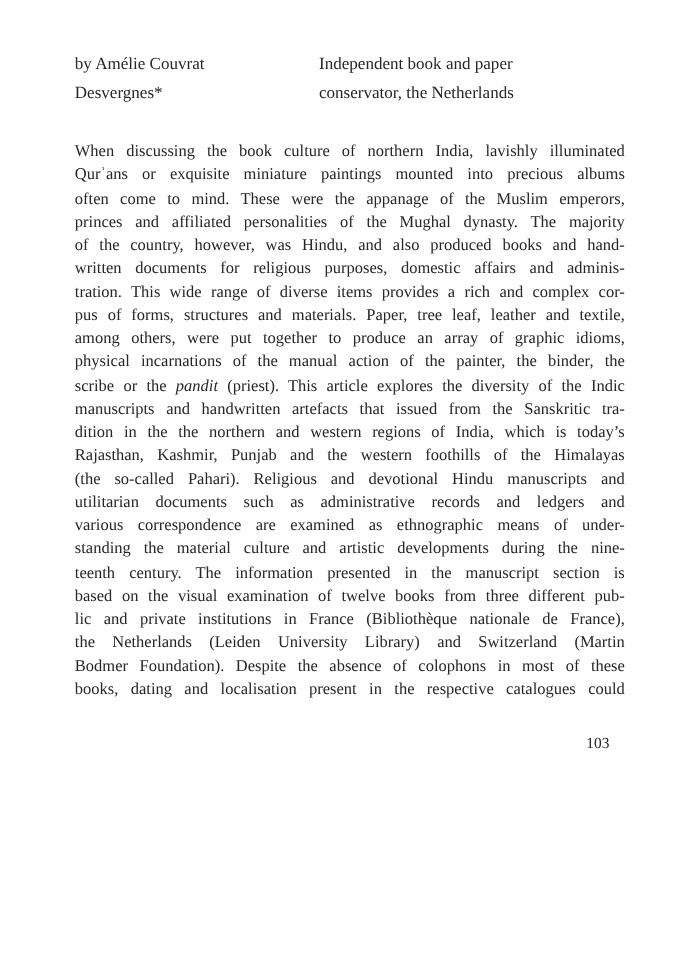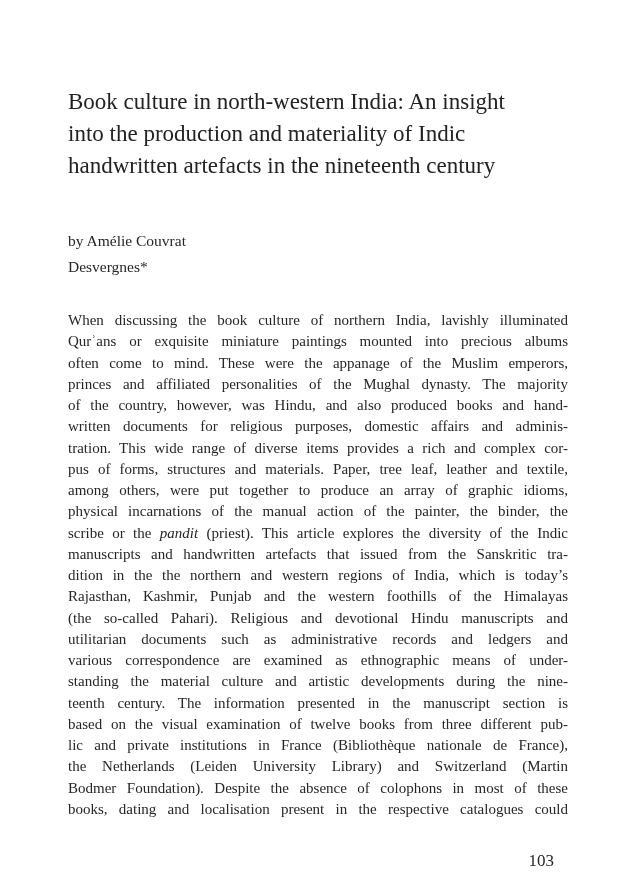--- a/index.html
+++ b/index.html
@@ -46,36 +46,36 @@
   .body-paragraph {
     margin-top: 30px;
     font-size: 15px;
     line-height: 21.25px;
     text-align: justify;
     text-align-last: justify;
     color: #262626;
   }
   .page-number {
     margin-top: 31px;
-    font-size: 17px;
+    font-size: 14px;
     text-align: right;
     padding-right: 14px;
     color: #262626;
   }
 </style>
 </head>
 <body>
 
 <div class="page">
   <div class="content">
 
-    <h1 class="title">Book culture in north-western India: An insight<br>into the production and materiality of Indic<br>handwritten artefacts in the nineteenth century</h1>
 
     <div class="byline">
       <div class="author">by Amélie Couvrat<br>Desvergnes*</div>
+      <div class="affiliation">Independent book and paper<br>conservator, the Netherlands</div>
     </div>
 
     <div class="body-paragraph">When discussing the book culture of northern India, lavishly illuminated<br>Qurʾans or exquisite miniature paintings mounted into precious albums<br>often come to mind. These were the appanage of the Muslim emperors,<br>princes and affiliated personalities of the Mughal dynasty. The majority<br>of the country, however, was Hindu, and also produced books and hand-<br>written documents for religious purposes, domestic affairs and adminis-<br>tration. This wide range of diverse items provides a rich and complex cor-<br>pus of forms, structures and materials. Paper, tree leaf, leather and textile,<br>among others, were put together to produce an array of graphic idioms,<br>physical incarnations of the manual action of the painter, the binder, the<br>scribe or the <i>pandit</i> (priest). This article explores the diversity of the Indic<br>manuscripts and handwritten artefacts that issued from the Sanskritic tra-<br>dition in the the northern and western regions of India, which is today’s<br>Rajasthan, Kashmir, Punjab and the western foothills of the Himalayas<br>(the so-called Pahari). Religious and devotional Hindu manuscripts and<br>utilitarian documents such as administrative records and ledgers and<br>various correspondence are examined as ethnographic means of under-<br>standing the material culture and artistic developments during the nine-<br>teenth century. The information presented in the manuscript section is<br>based on the visual examination of twelve books from three different pub-<br>lic and private institutions in France (Bibliothèque nationale de France),<br>the Netherlands (Leiden University Library) and Switzerland (Martin<br>Bodmer Foundation). Despite the absence of colophons in most of these<br>books, dating and localisation present in the respective catalogues could</div>
 
     <div class="page-number">103</div>
 
   </div>
 </div>
 
 </body></html>

